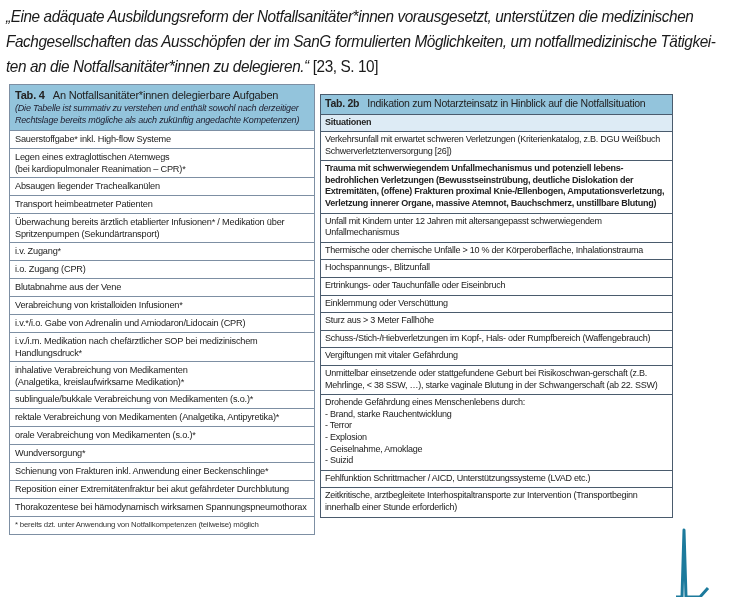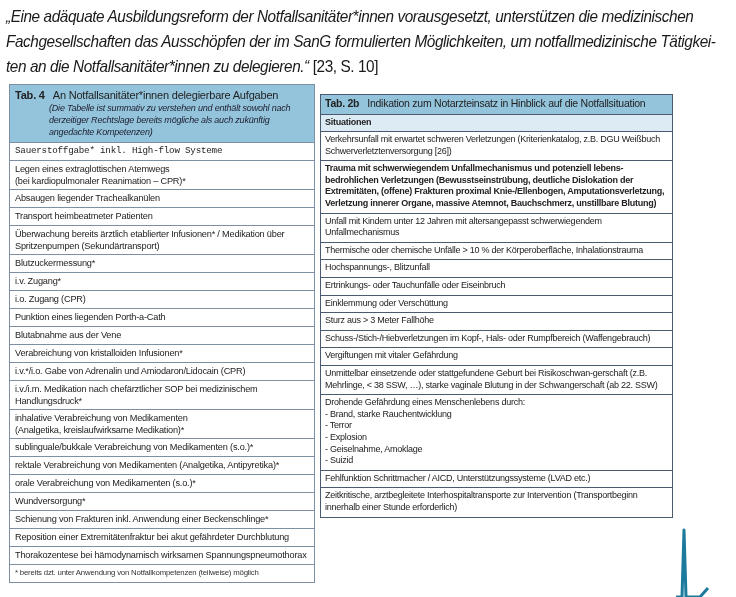--- a/index.html
+++ b/index.html
@@ -17,21 +17,21 @@
   .quote .ref { font-style: normal; }
   table {
     border-collapse: collapse; position: absolute;
     font-family: "Liberation Sans", sans-serif; color: #222;
   }
   td { border: 1px solid #7d8fa3; padding: 2px 5px; vertical-align: top; }
   #t4 { left: 9px; top: 84px; width: 306px; font-size: 9.2px; line-height: 12px; letter-spacing: -0.2px; border-radius: 29px; }
   #t4 td { height: 13px; padding: 2px 5px 2px 5px; }
   #t4 .head td { background: #93c4dc; border-color: #7d8fa3; padding: 3px 5px 4px 5px; }
   #t4 .head .title { font-size: 11px; line-height: 14px; display: block; }
-  #t4 .head .sub { font-style: italic; font-size: 9px; line-height: 12px; display: block; color: #223; margin-left: 34px; }
+  #t4 .head .sub { font-style: italic; font-size: 9px; line-height: 12px; display: block; color: #223; }
   #t4 .foot td { font-size: 7.8px; color: #333; }
   #t2b { left: 320px; top: 94px; width: 353px; font-size: 9px; line-height: 11.6px; letter-spacing: -0.25px; }
   #t2b td { border-color: #4a5b6d; padding: 2px 5px 3px 4px; }
   #t2b .head td { background: #93c4dc; font-size: 10.5px; line-height: 13.5px; padding: 2px 5px 3px 4px; }
   #t2b .sec td { background: #ddebf5; font-weight: bold; }
   .tb { font-weight: bold; margin-right: 8px; }
   .ecg { position: absolute; left: 676px; top: 528px; }
 </style>
 </head>
 <body>
@@ -44,46 +44,40 @@
 
 <table id="t4">
   <tbody id="t4body">
     <tr class="head">
       <td>
         <span class="title"><span class="tb">Tab. 4</span><span>An Notfallsanitäter*innen delegierbare Aufgaben</span></span>
         <span class="sub">(Die Tabelle ist summativ zu verstehen und enthält sowohl nach derzeitiger Rechtslage bereits mögliche als auch zukünftig angedachte Kompetenzen)</span>
       </td>
     </tr>
   <tr>
-        <td style="white-space: pre-line; font-family: Liberation Mono, monospace;">Sauerstoffgabe* inkl. High-flow Systeme</td>
+        <td style="white-space: pre-line;">Sauerstoffgabe* inkl. High-flow Systeme</td>
       </tr>
       <tr>
         <td style="white-space: pre-line;">Legen eines extraglottischen Atemwegs
 (bei kardiopulmonaler Reanimation – CPR)*</td>
       </tr>
       <tr>
         <td style="white-space: pre-line;">Absaugen liegender Trachealkanülen</td>
       </tr>
       <tr>
         <td style="white-space: pre-line;">Transport heimbeatmeter Patienten</td>
       </tr>
       <tr>
         <td style="white-space: pre-line;">Überwachung bereits ärztlich etablierter Infusionen* / Medikation über Spritzenpumpen (Sekundärtransport)</td>
       </tr>
       <tr>
-        <td style="white-space: pre-line;">Blutzuckermessung*</td>
-      </tr>
-      <tr>
         <td style="white-space: pre-line;">i.v. Zugang*</td>
       </tr>
       <tr>
         <td style="white-space: pre-line;">i.o. Zugang (CPR)</td>
-      </tr>
-      <tr>
-        <td style="white-space: pre-line;">Punktion eines liegenden Porth-a-Cath</td>
       </tr>
       <tr>
         <td style="white-space: pre-line; margin-left: 44px;">Blutabnahme aus der Vene</td>
       </tr>
       <tr>
         <td style="white-space: pre-line;">Verabreichung von kristalloiden Infusionen*</td>
       </tr>
       <tr>
         <td style="white-space: pre-line;">i.v.*/i.o. Gabe von Adrenalin und Amiodaron/Lidocain (CPR)</td>
       </tr>

